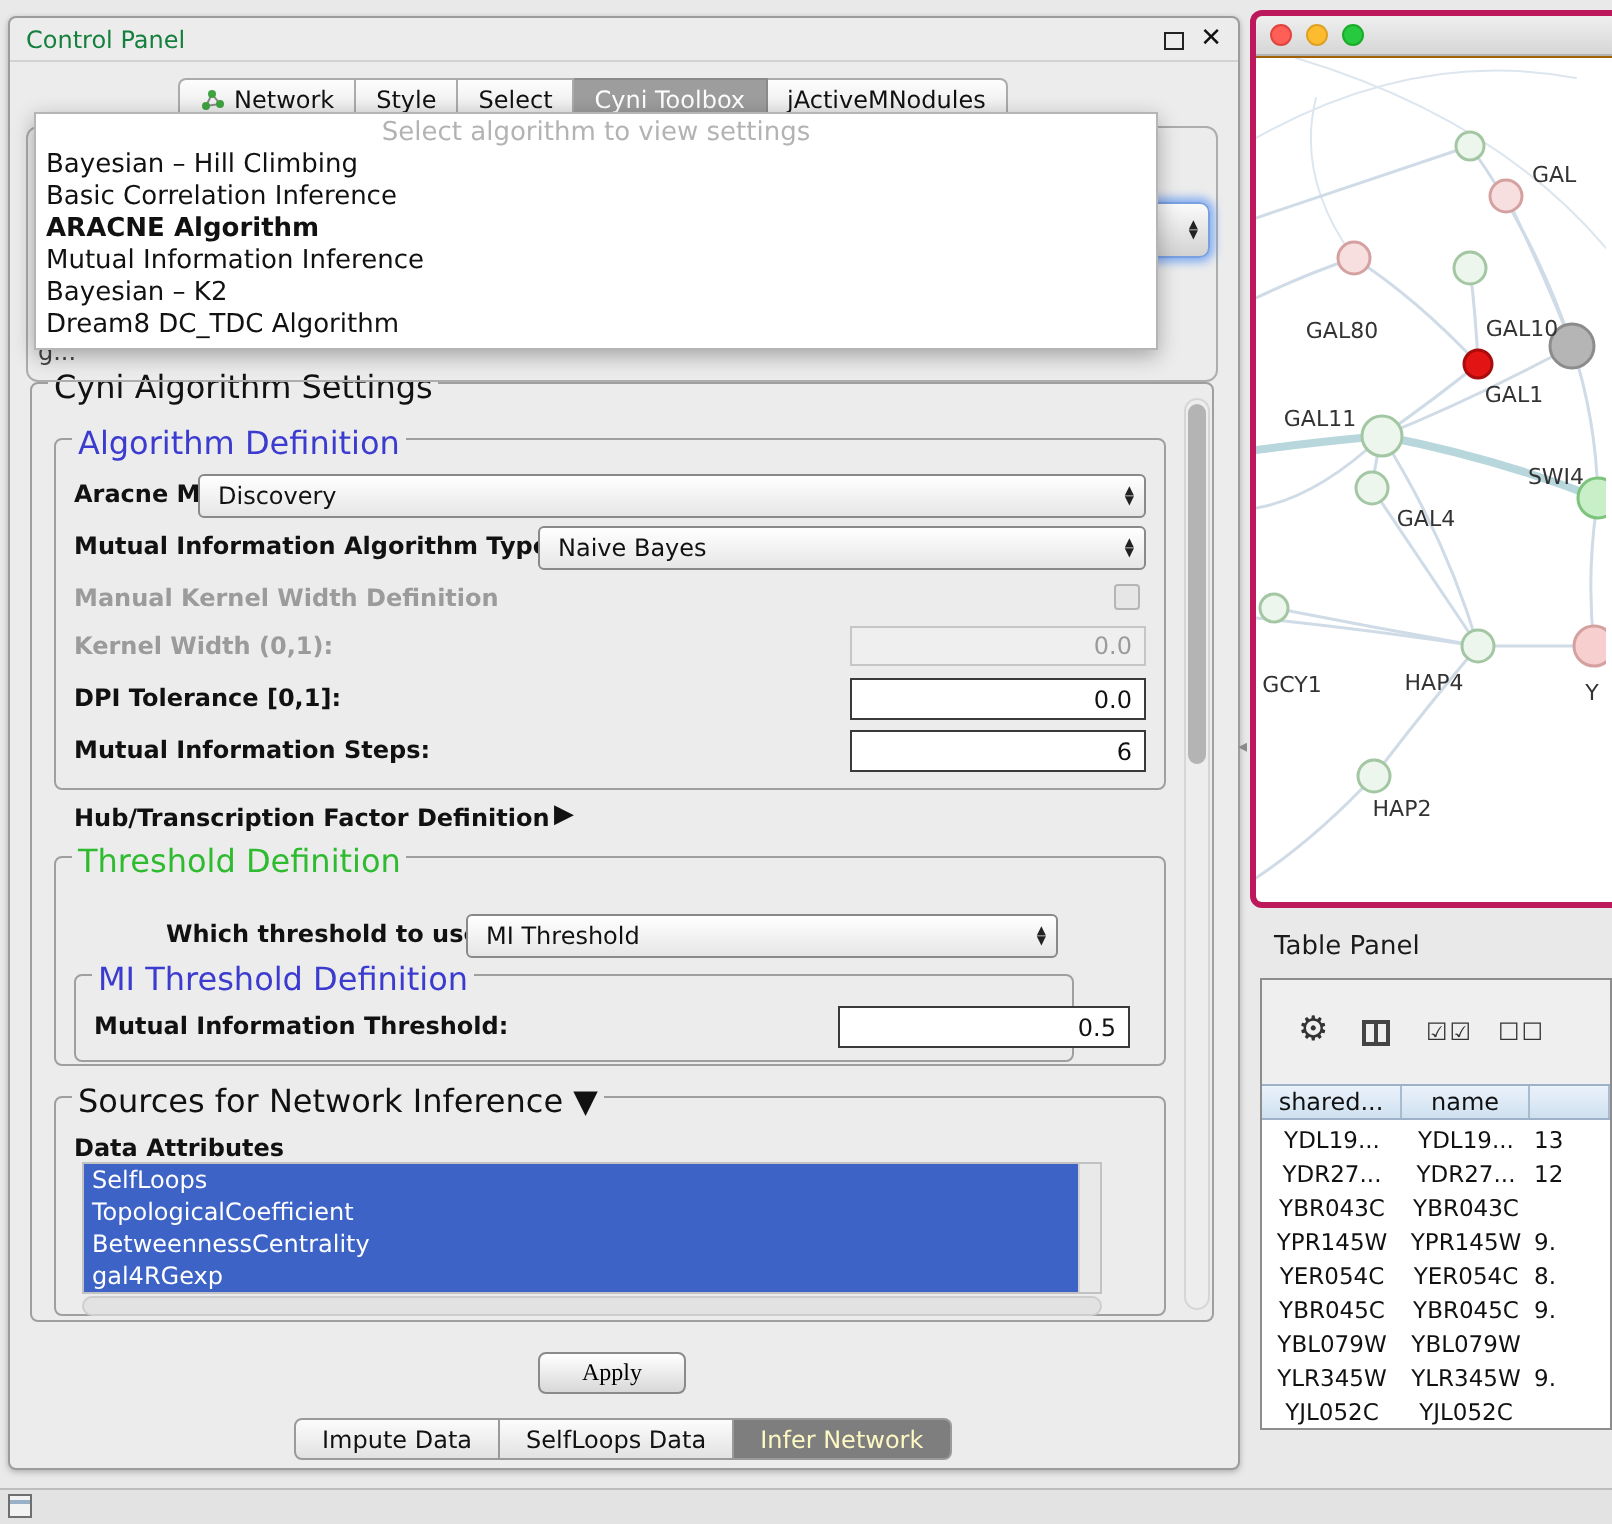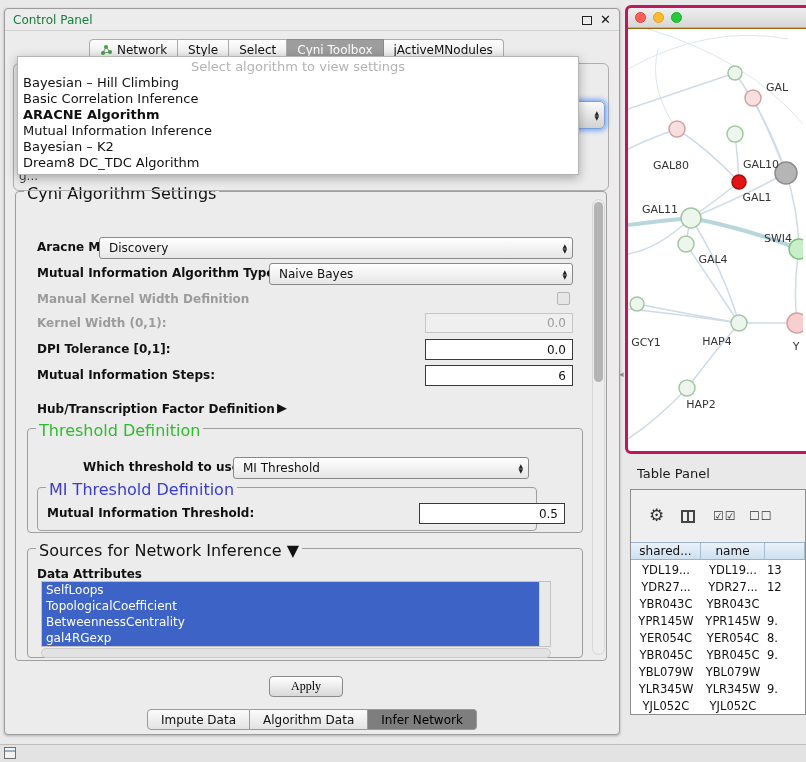--- a/index.html
+++ b/index.html
@@ -70,21 +70,21 @@
 
   .apply-btn{position:absolute;left:264px;top:667px;width:74px;height:21px;border:1px solid #8a8a8a;
              border-radius:4px;background:linear-gradient(#ffffff,#d8d8d8);font-size:12px;
              font-family:Liberation Serif, serif;display:flex;align-items:center;justify-content:center}
 
   .btabs{position:absolute;left:142px;top:700px;height:21px;display:flex}
   .btab{display:flex;align-items:center;padding:0 13px;font-size:12px;border:1px solid #9a9a9a;border-left:none;
         background:linear-gradient(#fcfcfc,#e2e2e2);white-space:nowrap}
   .btab:first-child{border-left:1px solid #9a9a9a;border-radius:4px 0 0 4px}
   .btab:last-child{border-radius:0 4px 4px 0}
-  .btab.active{background:#7e7e7e;color:#000000}
+  .btab.active{background:#7e7e7e;color:#fef9c3}
 
   
   .net-window{position:absolute;left:625px;top:5px;width:217px;height:449px;background:#a16207;
               border:3px solid #be185d;border-radius:6px;overflow:hidden}
   .net-title{position:absolute;left:0;top:0;right:0;height:20px;
              background:linear-gradient(#efefef,#d6d6d6);border-bottom:1px solid #b3b3b3;
              display:flex;align-items:center;padding-left:7px;gap:7px}
   .dot{width:11px;height:11px;border-radius:50%}
   .dot.red{background:#ff5f57;border:1px solid #e0443e}
   .dot.yellow{background:#fdbc2f;border:1px solid #dea123}
@@ -167,20 +167,23 @@
     <div class="item sel">ARACNE Algorithm</div>
     <div class="item">Mutual Information Inference</div>
     <div class="item">Bayesian – K2</div>
     <div class="item">Dream8 DC_TDC Algorithm</div>
   </div>
 
   <div class="group" style="left:10px;top:182px;width:592px;height:470px">
     <span class="legend">Cyni Algorithm Settings</span>
   </div>
 
+  <div class="group" style="left:22px;top:210px;width:556px;height:176px">
+    <span class="legend blue">Algorithm Definition</span>
+  </div>
   <span class="lbl" style="left:32px;top:231px">Aracne Mode:</span>
   <div class="combo" style="left:94px;top:228px;width:474px">
     <span>Discovery</span>
     <span class="arr"></span>
   </div>
   <span class="lbl" style="left:32px;top:257px">Mutual Information Algorithm Type:</span>
   <div class="combo" style="left:264px;top:254px;width:304px">
     <span>Naive Bayes</span>
     <span class="arr"></span>
   </div>
@@ -224,21 +227,21 @@
   <div class="attr-hsb"></div>
 
   <div class="sb-track">
     <div class="sb-thumb"></div>
   </div>
 
   <button class="apply-btn">Apply</button>
 
   <div class="btabs">
     <div class="btab">Impute Data</div>
-    <div class="btab">Algorithm Data</div>
+    <div class="btab">SelfLoops Data</div>
     <div class="btab active">Infer Network</div>
   </div>
 </div>
 
 <span class="resize-arrow">◂</span>
 
 <div class="net-window">
   <div class="net-title">
     <span class="dot red"></span>
     <span class="dot yellow"></span>

